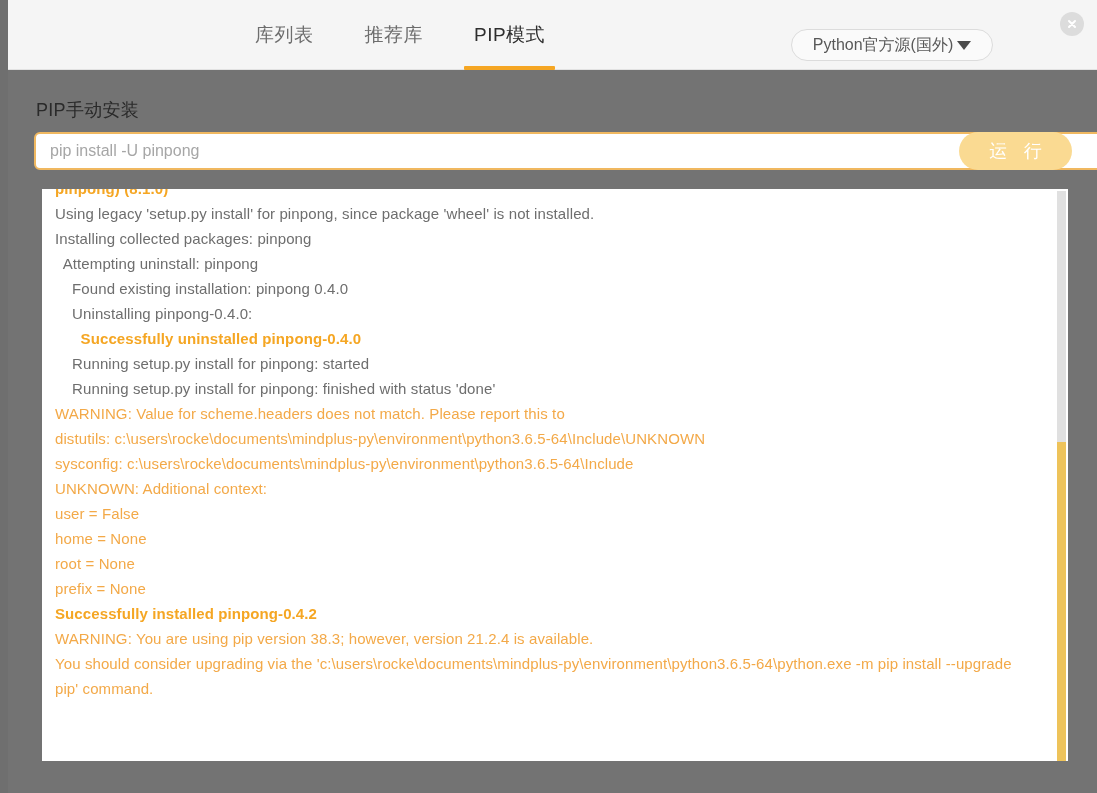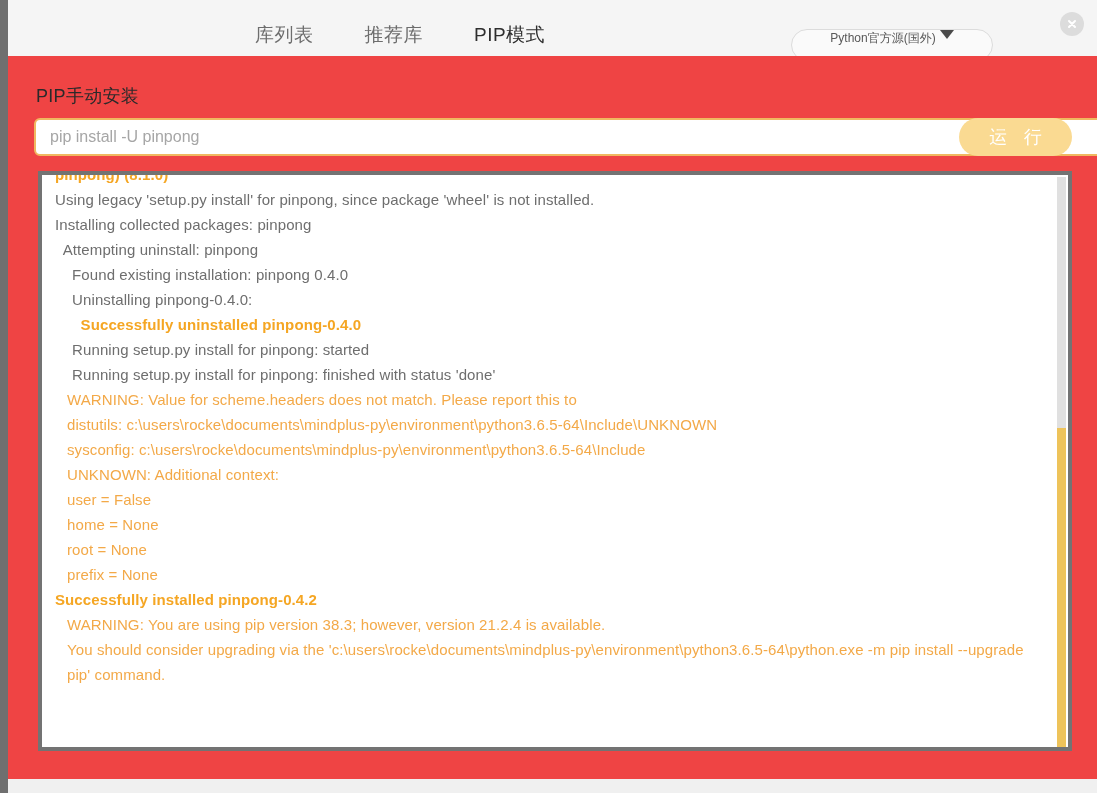--- a/index.html
+++ b/index.html
@@ -84,24 +84,24 @@
   .source-select {
     position: absolute;
     left: 783px;
     top: 29px;
     width: 202px;
     height: 32px;
     border: 1px solid #dcdcdc;
     border-radius: 17px;
     background: #fafafa;
     display: flex;
-    align-items: flex-start;
+    align-items: center;
     justify-content: center;
     gap: 4px;
-    font-size: 12px;
+    font-size: 16px;
     color: #585858;
     cursor: pointer;
     user-select: none;
     box-sizing: border-box;
   }
   .caret-down {
     width: 0; height: 0;
     border-left: 7px solid transparent;
     border-right: 7px solid transparent;
     border-top: 9px solid #4a4a4a;
@@ -121,24 +121,24 @@
     justify-content: center;
     cursor: pointer;
     user-select: none;
   }
   .close-btn svg { display: block; }
 
   
   .body-area {
     position: absolute;
     left: 8px;
-    top: 56px;
+    top: 70px;
     width: 1089px;
     height: 723px;
-    background: #ef4444;
+    background: #737373;
   }
 
   .section-title {
     position: absolute;
     left: 28px;
     top: 28px;
     font-size: 18px;
     color: #2a2a2a;
     letter-spacing: 0.3px;
   }
@@ -199,21 +199,21 @@
     padding: 0 0 0 13px;
     box-sizing: border-box;
   }
   .log-line {
     font-size: 15px;
     line-height: 25px;
     color: #6e6e6e;
     white-space: pre;
     letter-spacing: 0.1px;
   }
-  .log-line.warn { color: #f3a948; margin-left: 12px; }
+  .log-line.warn { color: #f3a948; }
   .log-line.success {
     color: #f5a623;
     font-weight: bold;
   }
 
   
   .scroll-track {
     position: absolute;
     right: 1px;
     top: 1px;

